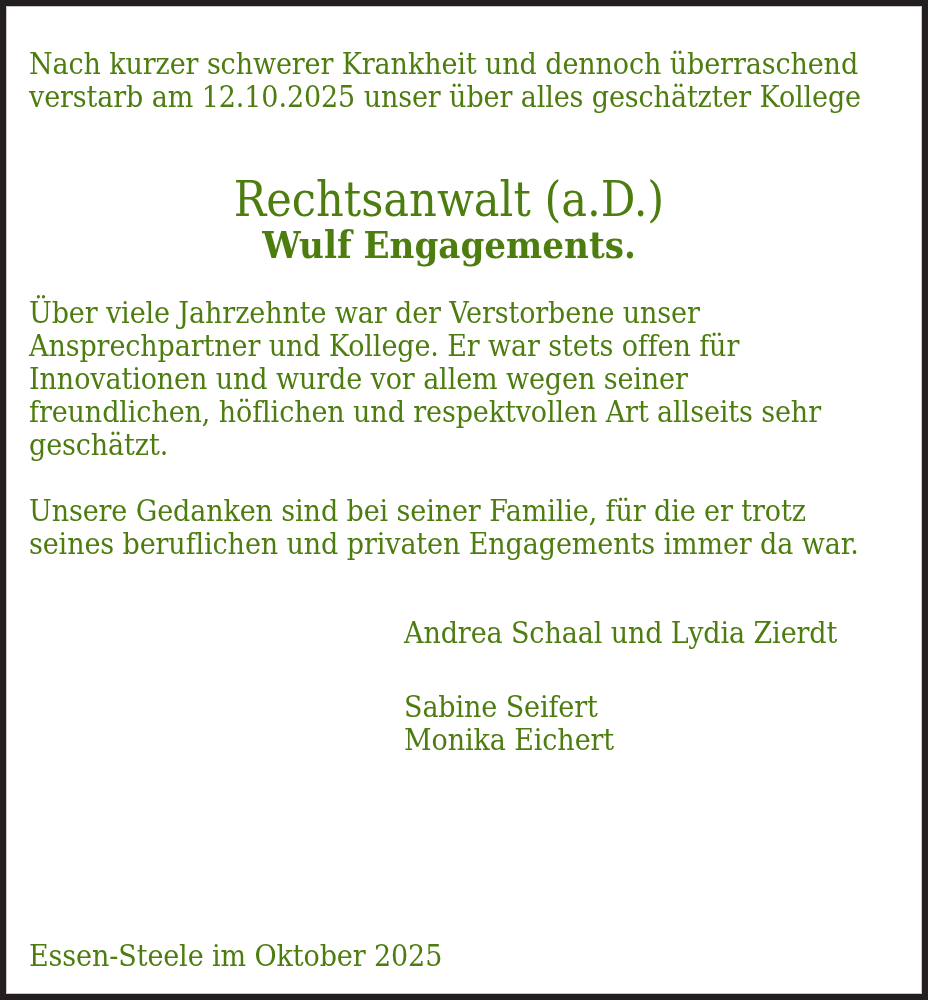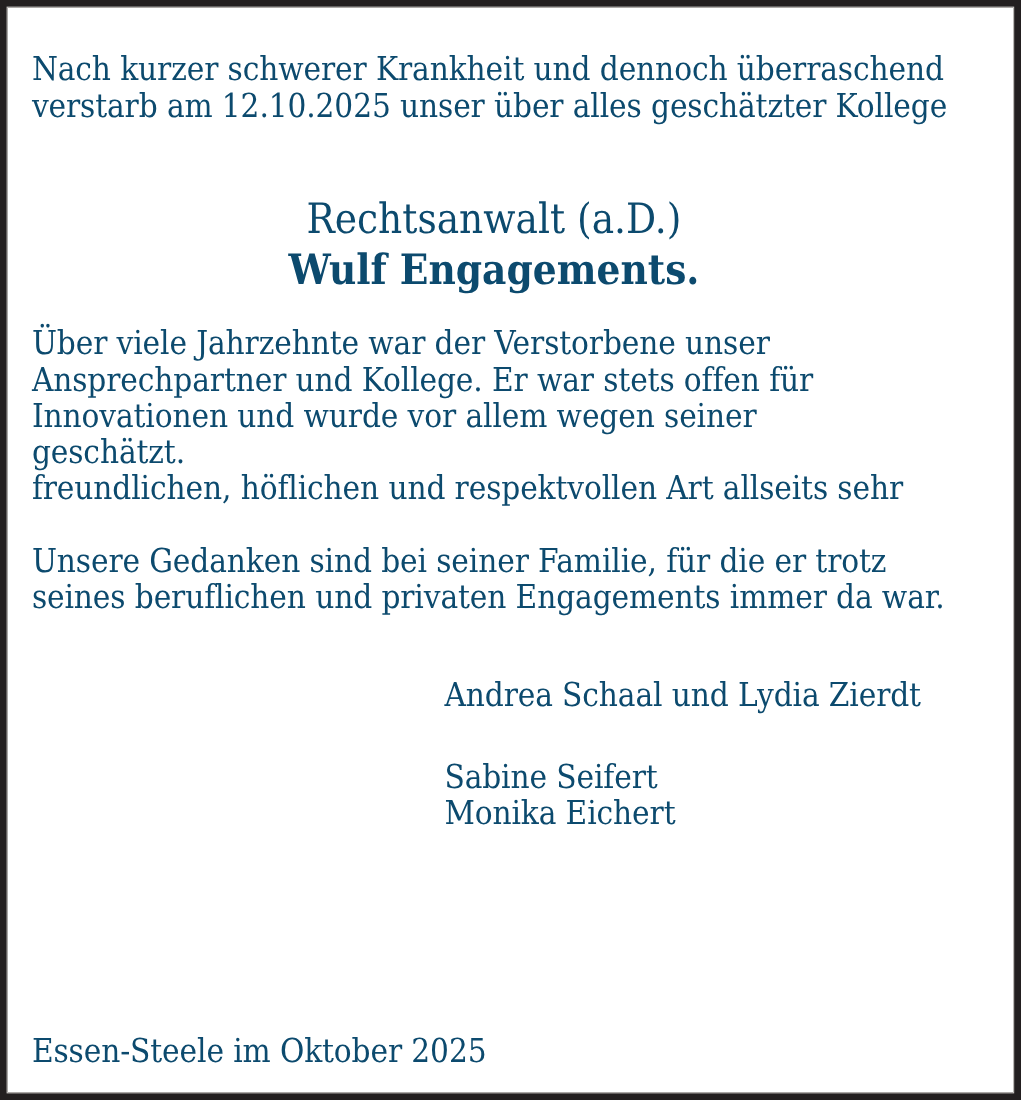--- a/index.html
+++ b/index.html
@@ -29,21 +29,21 @@
     pointer-events: none;
     z-index: 2;
   }
 
   #notice-page {
     position: relative;
     width: 100%;
     height: 100%;
     box-sizing: border-box;
     background: #ffffff;
-    color: #0c4a6e;
+    color: #4d7c0f;
     padding: 40px 22px 0 22px;
     z-index: 1;
   }
 
   .intro-block {
     font-size: 30px;
     line-height: 33px;
     letter-spacing: -0.1px;
     white-space: nowrap;
   }
@@ -53,21 +53,21 @@
   }
 
   .name-block {
     margin-top: 64px;
     text-align: center;
     padding-right: 30px;
   }
 
   .deceased-role {
     display: block;
-    font-size: 38px;
+    font-size: 48px;
     line-height: 45px;
     font-weight: 400;
   }
 
   .deceased-name {
     display: block;
     font-size: 38px;
     line-height: 45px;
     font-weight: 700;
   }
@@ -140,22 +140,22 @@
       <span class="deceased-role">Rechtsanwalt (a.D.)</span>
       <span class="deceased-name">Wulf Engagements.</span>
     </div>
 
     <div class="body-block">
 
       <p class="body-paragraph">
         <span class="body-line">Über viele Jahrzehnte war der Verstorbene unser</span>
         <span class="body-line">Ansprechpartner und Kollege. Er war stets offen für</span>
         <span class="body-line">Innovationen und wurde vor allem wegen seiner</span>
+        <span class="body-line">freundlichen, höflichen und respektvollen Art allseits sehr</span>
         <span class="body-line">geschätzt.</span>
-        <span class="body-line">freundlichen, höflichen und respektvollen Art allseits sehr</span>
       </p>
 
       <p class="body-paragraph">
         <span class="body-line">Unsere Gedanken sind bei seiner Familie, für die er trotz</span>
         <span class="body-line">seines beruflichen und privaten Engagements immer da war.</span>
       </p>
 
     </div>
 
     <div class="signature-block">

